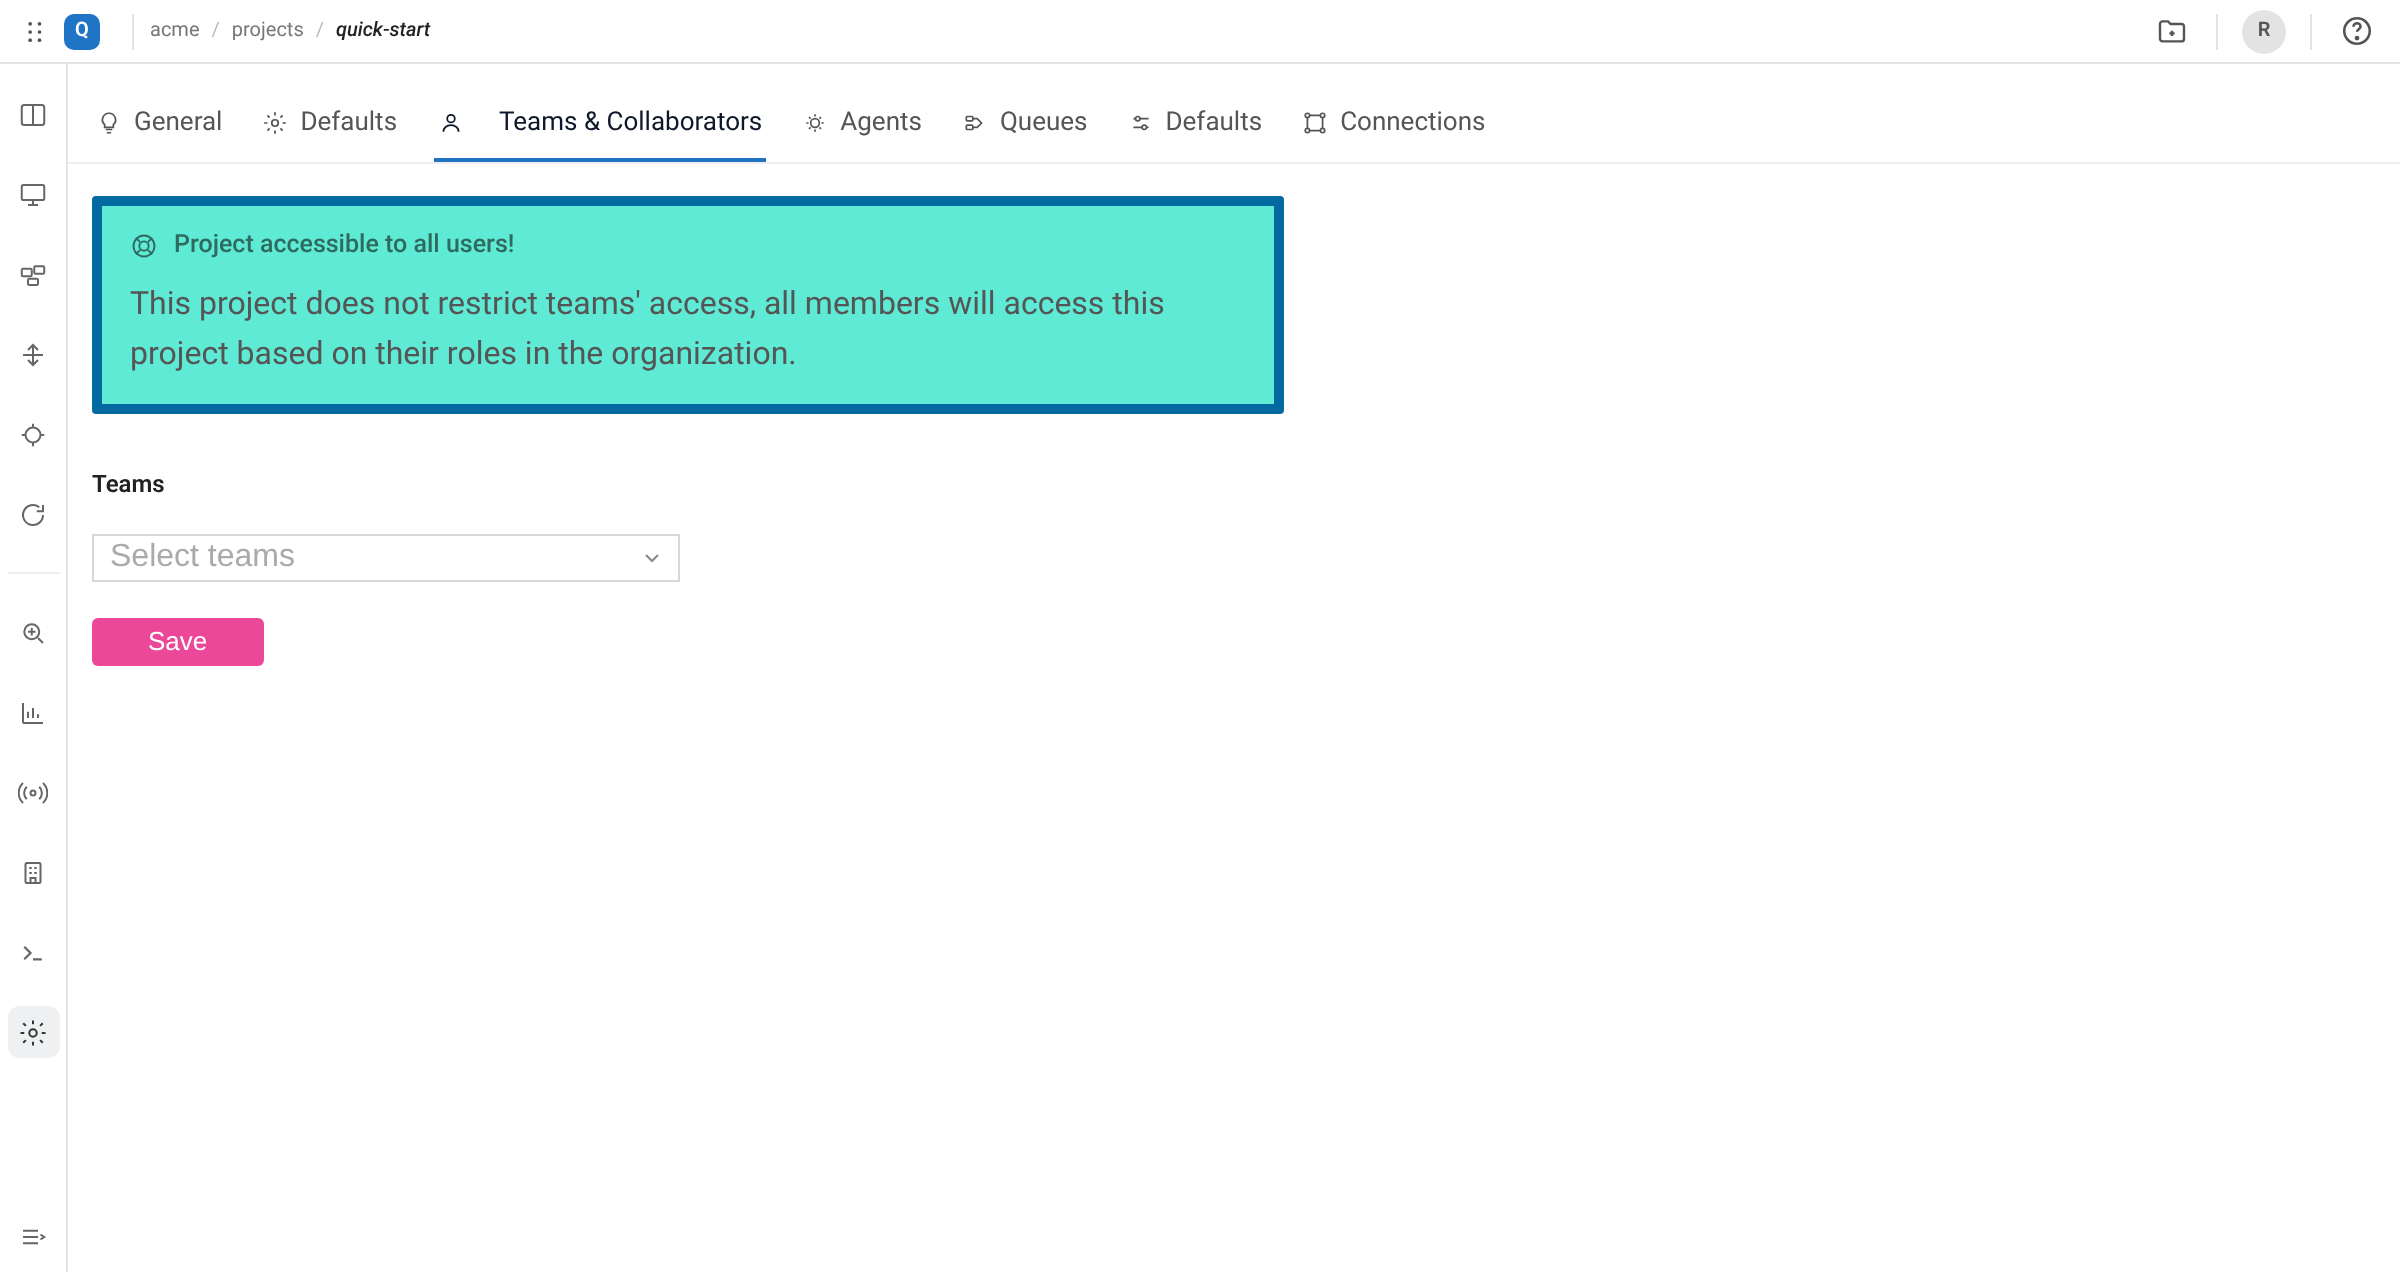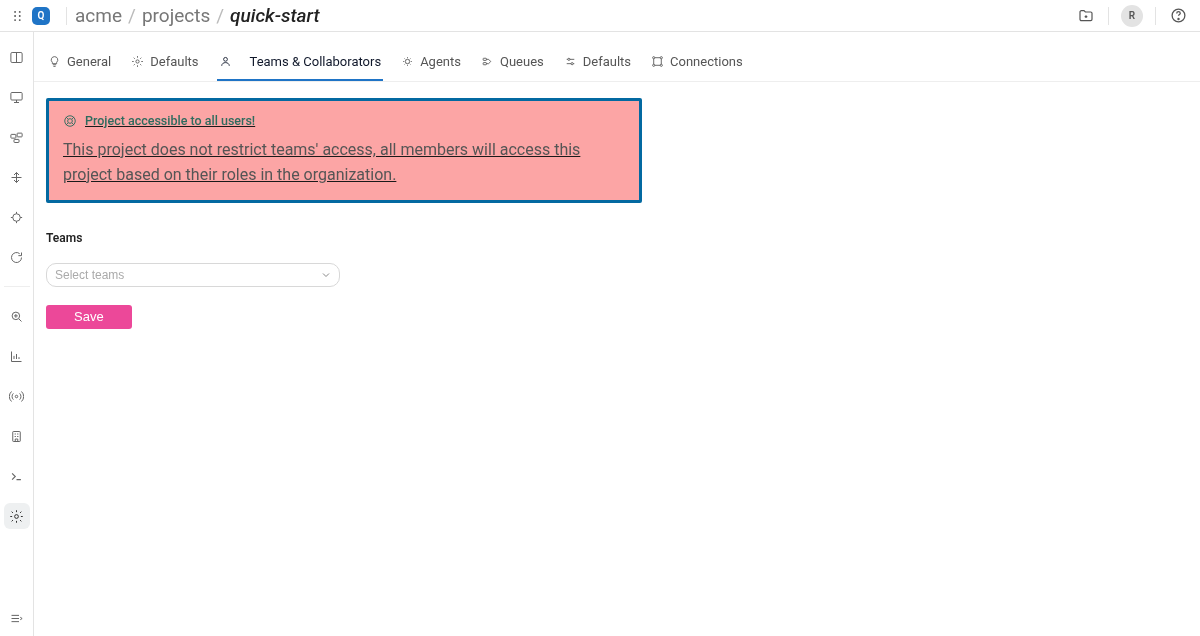--- a/index.html
+++ b/index.html
@@ -4,21 +4,21 @@
 <style>
   * { box-sizing: border-box; margin: 0; padding: 0; }
   html, body { height: 100%; font-family: -apple-system, BlinkMacSystemFont, "Segoe UI", Roboto, Helvetica, Arial, sans-serif; font-size: 13px; color: #1a1a1a; background: #fff; }
   body { display: flex; flex-direction: column; }
 
   
   .topbar { height: 32px; display: flex; align-items: center; border-bottom: 1px solid #e3e3e3; padding: 0 8px; }
   .grip { width: 20px; height: 20px; display: flex; align-items: center; justify-content: center; margin-right: 4px; color: #555; cursor: grab;}
   .org-badge { width: 18px; height: 18px; border-radius: 5px; background: #1f74c6; color: #fff; font-size: 10px; font-weight: 600; display: flex; align-items: center; justify-content: center; margin-right: 8px; }
   .divider-v { width: 1px; height: 18px; background: #e3e3e3; margin: 0 8px; }
-  .crumbs { display: flex; align-items: center; gap: 6px; color: #777; font-size: 19px; }
+  .crumbs { display: flex; align-items: center; gap: 6px; color: #777; font-size: 10px; }
   .crumbs .sep { color: #bbb; }
   .crumbs .current { color: #222; font-weight: 500; font-style: italic; }
   .spacer { flex: 1; }
   .tb-btn { width: 28px; height: 28px; display: flex; align-items: center; justify-content: center; border-radius: 6px; color: #555; cursor: pointer; }
   .avatar { width: 22px; height: 22px; border-radius: 50%; background: #e3e3e3; color: #555; font-size: 10px; font-weight: 600; display: flex; align-items: center; justify-content: center; cursor: pointer; margin: 0 4px;}
 
   
   .body { flex: 1; display: flex; min-height: 0; }
   .siderail { width: 34px; border-right: 1px solid #e3e3e3; display: flex; flex-direction: column; align-items: center; padding-top: 12px; gap: 14px; }
   .siderail .rail-ic { width: 26px; height: 26px; display:flex; align-items:center; justify-content:center; border-radius:6px; color:#666; cursor:pointer;}
@@ -26,28 +26,28 @@
   .siderail .rail-spacer { flex:1; }
   .siderail .rail-bottom { padding-bottom: 10px; }
 
   .content { flex: 1; overflow: auto; }
   .tabs { display:flex; align-items:flex-end; gap: 16px; padding: 18px 12px 0 12px; border-bottom:1px solid #eee; }
   .tab { display:flex; align-items:center; gap:6px; color:#555; padding: 4px 2px 10px 2px; cursor:pointer; font-size:13px; border-bottom:2px solid transparent; }
   .tab.active { color:#0f172a; border-bottom-color:#1f74c6;gap:18px; }
   .tab svg { flex:none; }
 
   .panel { padding: 16px 12px; max-width: 620px; }
-  .alert { background:#fca5a5; border:3px solid #0369a1; border-radius:2px; padding: 12px 14px; text-decoration: underline; }
+  .alert { background:#5eead4; border:5px solid #0369a1; border-radius:2px; padding: 12px 14px; }
   .alert-head { display:flex; align-items:center; gap:8px; color:#2e6b5e; font-weight:500; font-size:12.5px; margin-bottom:10px;}
   .alert-body { color:#555; font-size:16px; line-height:1.55; }
   .alert-body p + p { margin-top: 12px; }
 
   .field-label { font-size:12px; font-weight:600; color:#222; margin-top: 28px; margin-bottom:18px; }
   .select { position:relative; width: 294px; }
-  .select input { width:100%; height: 24px; border:1px solid #d8d8d8; border-radius:10px; padding: 2px 26px 2px 8px; font-size:12px; color:#333; outline:none; }
+  .select input { width:100%; height: 24px; border:1px solid #d8d8d8; border-radius:0; padding: 2px 26px 2px 8px; font-size:16px; color:#333; outline:none; }
   .select input::placeholder { color:#aaa; }
   .select .chev { position:absolute; right:8px; top:50%; transform:translateY(-50%); color:#888; pointer-events:none;}
   .btn-primary { margin-top: 18px; background:#ec4899; color:#fff; border:none; border-radius:3px; height:24px; padding:0 28px; font-size:13px; font-weight:500; cursor:pointer; }
 
   svg { display:block; }
 </style>
 </head>
 <body>
 
 <div class="topbar">

